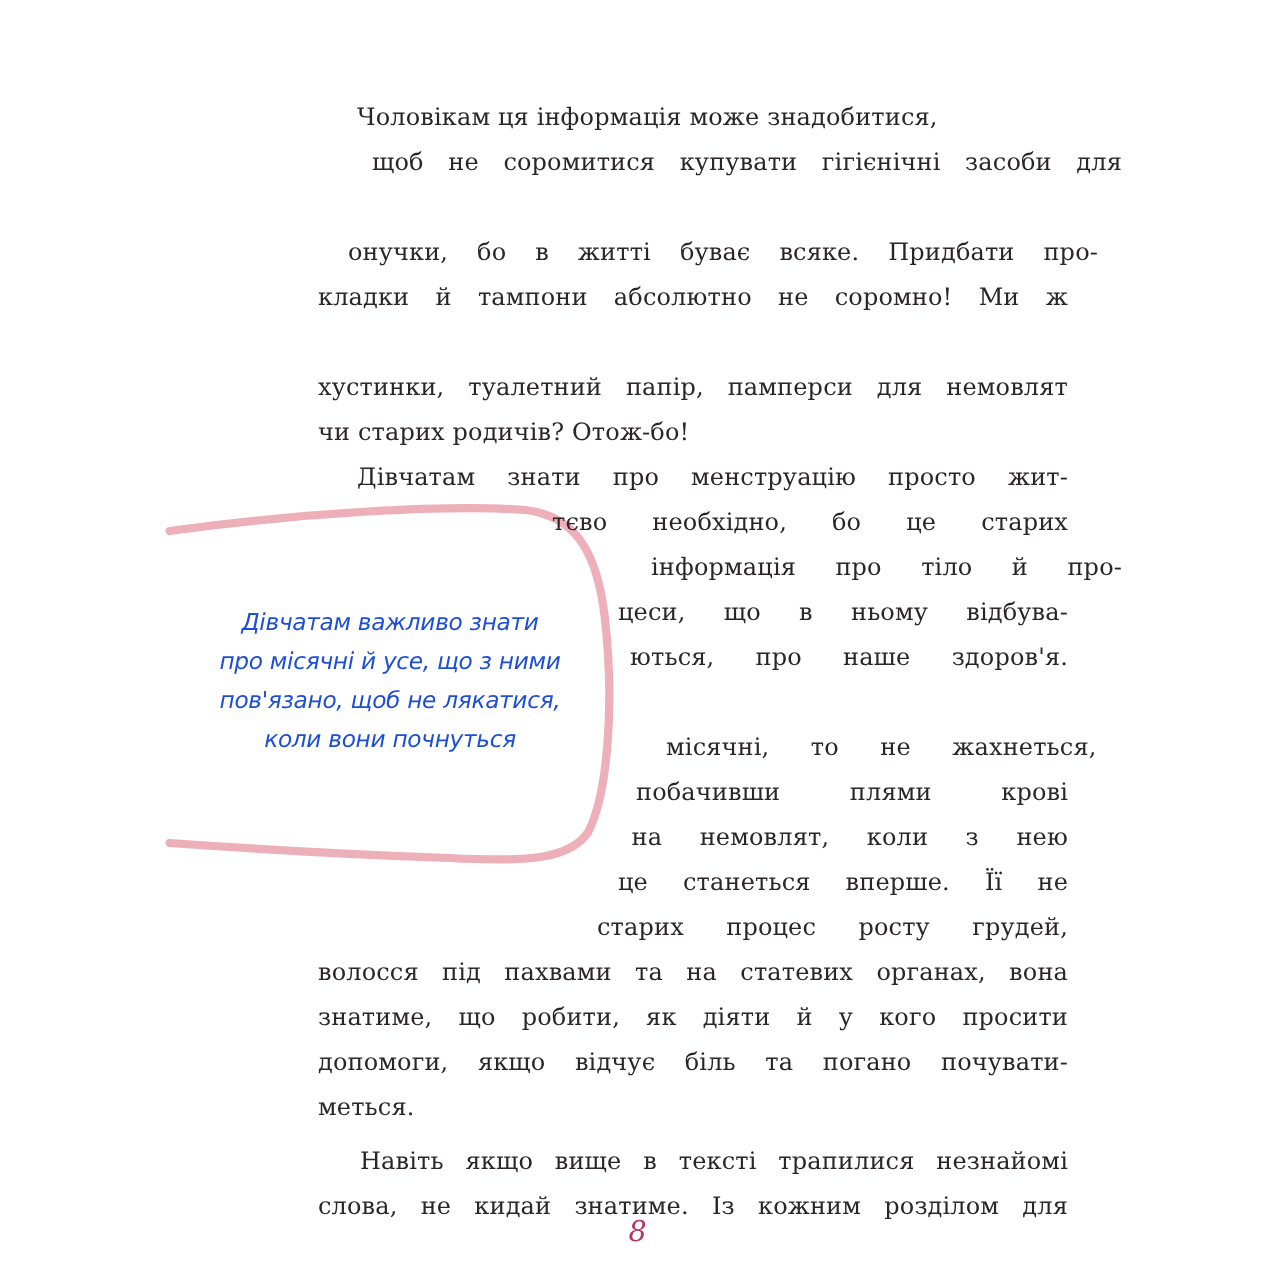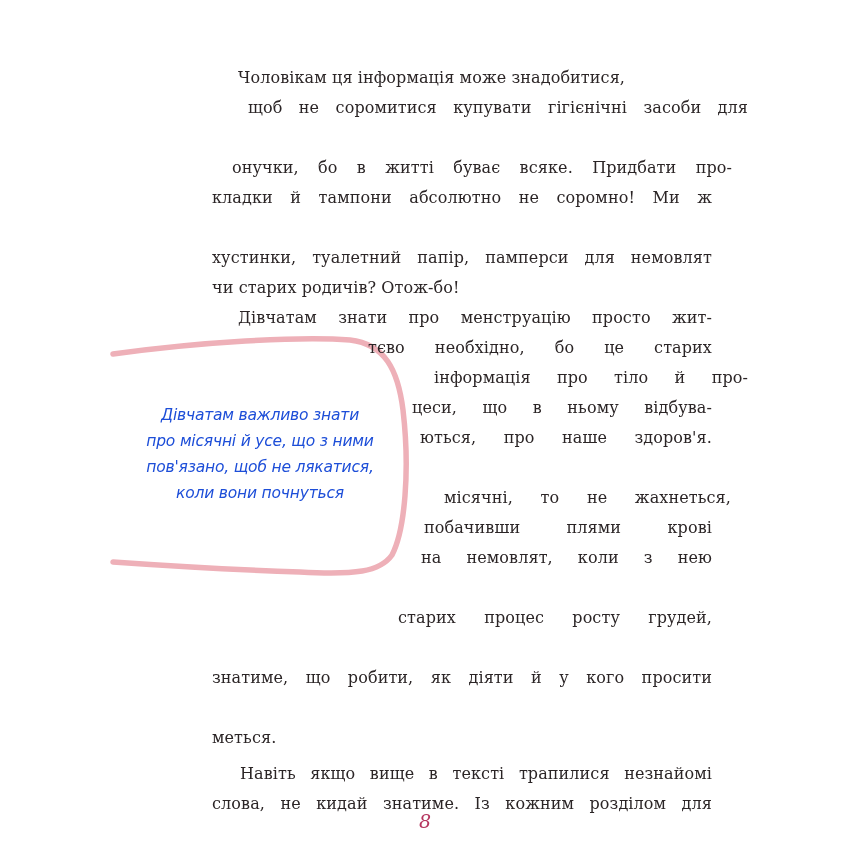--- a/index.html
+++ b/index.html
@@ -88,22 +88,25 @@
   <div class="line" style="top:274px;">чи старих родичів? Отож-бо!</div>
 
   <div class="line justify" style="top:304px; left:238px; width:474px;">Дівчатам знати про менструацію просто жит-</div>
   <div class="line justify" style="top:334px; left:368px; width:344px;">тєво необхідно, бо це старих</div>
   <div class="line justify" style="top:364px; left:398px; width:314px;margin-left:36px;">інформація про тіло й про-</div>
   <div class="line justify" style="top:394px; left:412px; width:300px;">цеси, що в ньому відбува-</div>
   <div class="line justify" style="top:424px; left:420px; width:292px;">ються, про наше здоров'я.</div>
   <div class="line justify" style="top:484px; left:425px; width:287px;margin-left:19px;">місячні, то не жахнеться,</div>
   <div class="line justify" style="top:514px; left:424px; width:288px;">побачивши плями крові</div>
   <div class="line justify" style="top:544px; left:421px; width:291px;">на немовлят, коли з нею</div>
+  <div class="line justify" style="top:574px; left:412px; width:300px;">це станеться вперше. Її не</div>
   <div class="line justify" style="top:604px; left:398px; width:314px;">старих процес росту грудей,</div>
+  <div class="line justify" style="top:634px;">волосся під пахвами та на статевих органах, вона</div>
   <div class="line justify" style="top:664px;">знатиме, що робити, як діяти й у кого просити</div>
+  <div class="line justify" style="top:694px;">допомоги, якщо відчує біль та погано почувати-</div>
   <div class="line" style="top:724px;">меться.</div>
 
   <div class="line justify" style="top:760px; left:240px; width:472px;">Навіть якщо вище в тексті трапилися незнайомі</div>
   <div class="line justify" style="top:790px;">слова, не кидай знатиме. Із кожним розділом для</div>
   <div class="line justify" style="top:820px;margin-top:29px;">тебе ставатиме дедалі зрозуміліше, що ж таке ця</div>
 
   <div class="callout-text">
     <span>Дівчатам важливо знати</span>
     <span>про місячні й усе, що з ними</span>
     <span>пов'язано, щоб не лякатися,</span>

